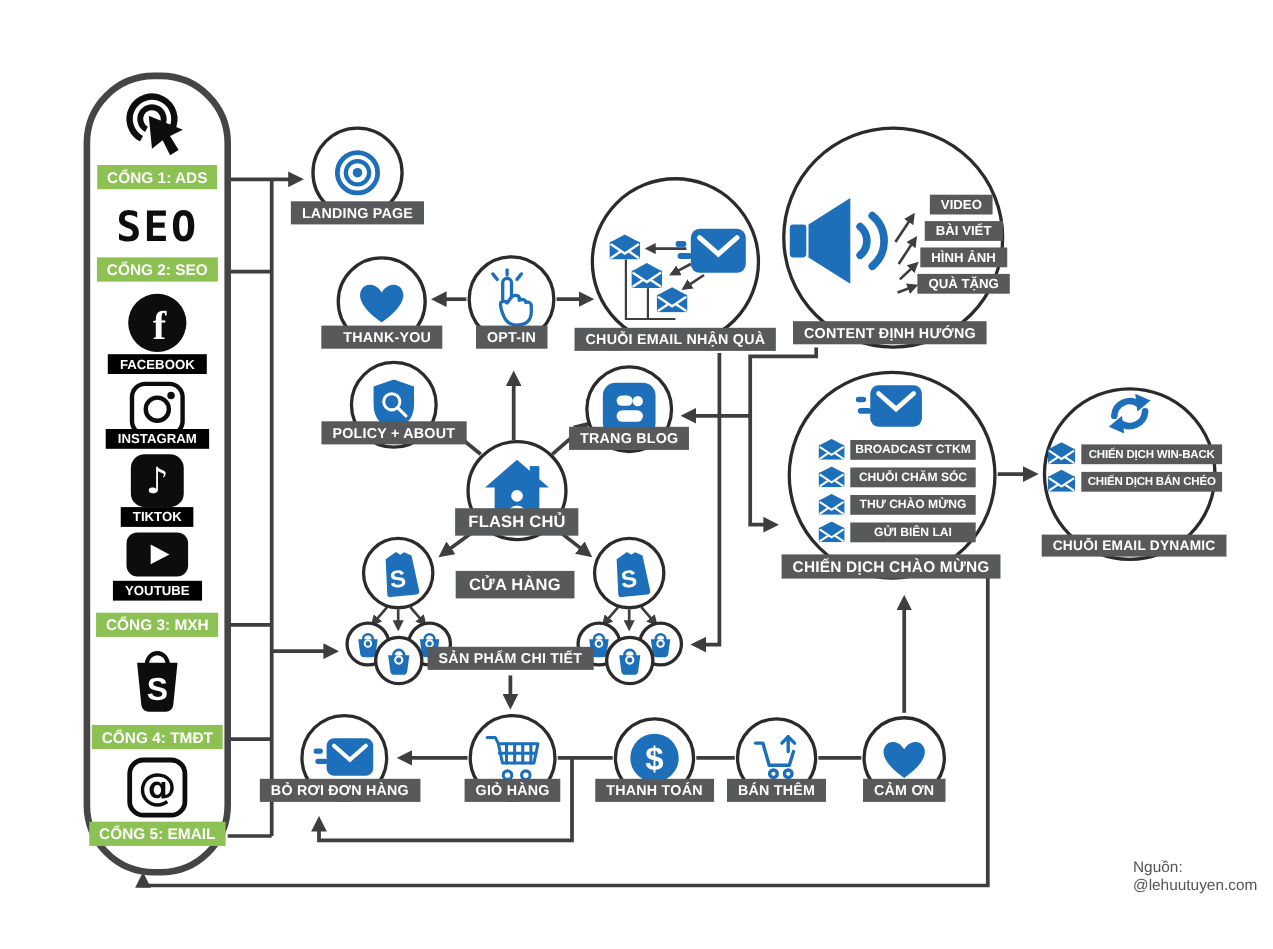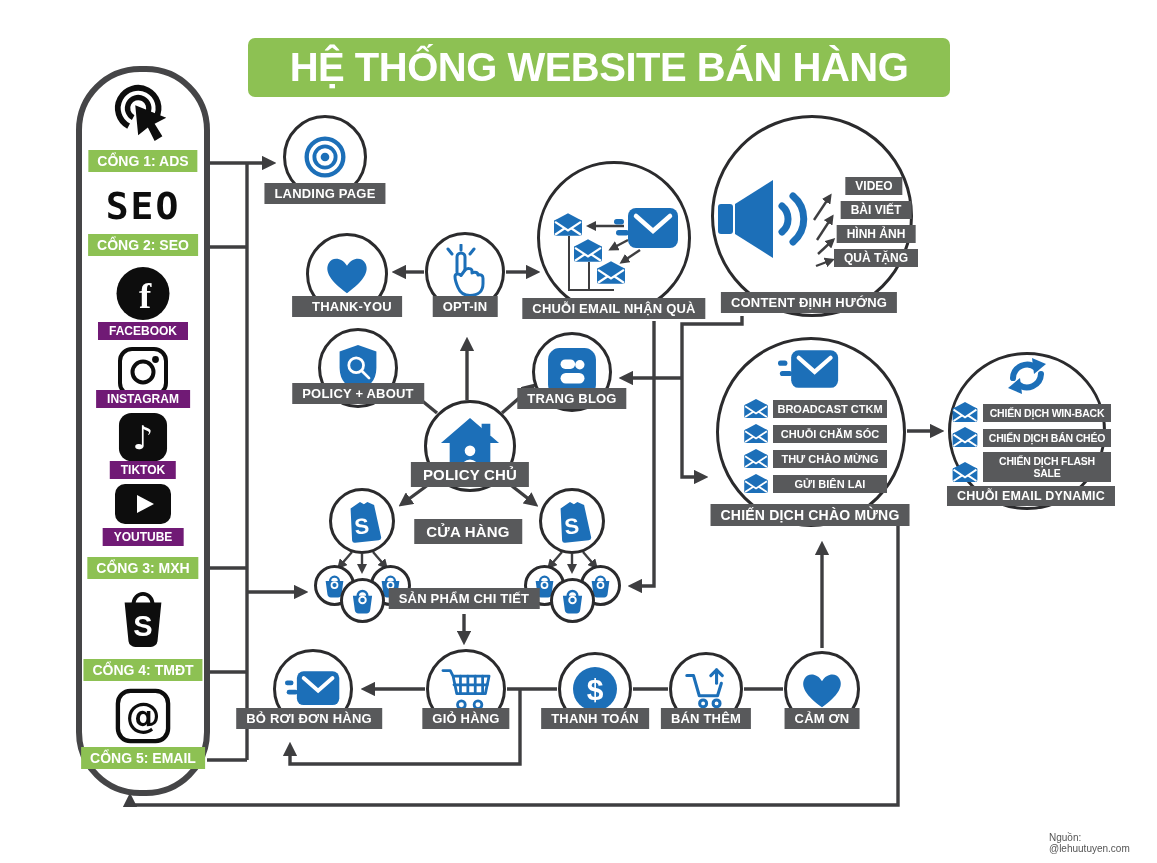--- a/index.html
+++ b/index.html
@@ -9,37 +9,37 @@
   
   .title{position:absolute;left:248px;top:38px;width:702px;height:59px;background:#8dc153;
          border-radius:7px;color:#fff;font-size:40px;font-weight:bold;display:flex;
          align-items:center;justify-content:center;letter-spacing:-.5px;z-index:5;}
   
   .sidebar{position:absolute;left:76px;top:66px;width:122px;height:718px;border:6px solid #454547;
            border-radius:64px;background:#fff;z-index:5;}
   .sb-item{position:absolute;left:143px;transform:translateX(-50%);z-index:6;display:flex;justify-content:center;}
   .gtag{position:absolute;left:143px;transform:translateX(-50%);background:#8dc153;color:#fff;
         font-weight:bold;font-size:14px;padding:3px 9px;white-space:nowrap;z-index:7;}
-  .chtag{position:absolute;left:143px;transform:translateX(-50%);background:#701a75;color:#fff;
+  .chtag{position:absolute;left:143px;transform:translateX(-50%);background:#000000;color:#fff;
         font-weight:bold;font-size:12px;padding:2px 11px;white-space:nowrap;z-index:7;}
   .seo-big{font-weight:900;font-size:38px;letter-spacing:2px;color:#0d0d0d;font-family:"DejaVu Sans Mono","Liberation Sans",monospace;}
   
   .circle{position:absolute;background:#fff;border:3px solid #2b2b2d;border-radius:50%;
           display:flex;align-items:center;justify-content:center;box-sizing:border-box;z-index:2;}
   .bigcircle{z-index:1;}
   .glabel{position:absolute;transform:translateX(-50%);background:#58595b;color:#fff;font-weight:bold;
           font-size:13px;padding:3px 10px;white-space:nowrap;z-index:4;letter-spacing:.2px;}
   .glabel.lg{font-size:15px;padding:4px 12px;}
   .mini{position:absolute;transform:translateX(-50%);background:#58595b;color:#fff;font-weight:bold;
         font-size:12px;padding:2px 10px;white-space:nowrap;z-index:3;}
   .rowitem{position:absolute;display:flex;align-items:flex-end;gap:5px;z-index:3;}
   .rowlabel{background:#58595b;color:#fff;font-weight:bold;text-align:center;padding:3px 2px;}
   .rowlabel.w1{width:110px;font-size:11px;}
   .rowlabel.w2{width:124px;font-size:10.5px;letter-spacing:-.2px;}
-  .source{position:absolute;left:1030px;top:832px;font-size:10px;color:#555;z-index:5;margin-left:19px;}
+  .source{position:absolute;left:1030px;top:780px;font-size:14px;color:#555;z-index:5;}
   svg{display:block;}
   #wires{position:absolute;left:0;top:0;z-index:2;pointer-events:none;}
 </style>
 </head>
 <body>
 
 <div class="stage">
 
   <svg id="wires" width="1157" height="863" viewBox="0 0 1157 863">
     <defs>
@@ -89,21 +89,20 @@
       <path d="M624,226 H589" marker-end="url(#ah)"></path>
       <path d="M628,240 L611,249" marker-end="url(#ah)"></path>
       <path d="M640,250 L622,262" marker-end="url(#ah)"></path>
     </g>
     <g stroke="#3e3e40" stroke-width="2" fill="none">
       <path d="M569,236 V290 H614"></path>
       <path d="M589,262 V290"></path>
     </g>
   </svg>
 
-  <div class="title">HỆ THỐNG WEBSITE BÁN HÀNG</div>
 
   <div class="sidebar"></div>
 
   <div class="sb-item" style="top:82px;">
     <svg width="62" height="62" viewBox="0 0 64 64">
       <circle cx="27" cy="27" r="21" fill="none" stroke="#0d0d0d" stroke-width="6" stroke-dasharray="100 32" transform="rotate(118 27 27)"></circle>
       <circle cx="27" cy="27" r="11" fill="none" stroke="#0d0d0d" stroke-width="5.5" stroke-dasharray="52 18" transform="rotate(118 27 27)"></circle>
       <polygon points="24,24 56,37 44,43 52,56 44,61 37,47 27,55" fill="#0d0d0d"></polygon>
     </svg>
   </div>
@@ -263,21 +262,21 @@
   <div class="glabel" style="left:572px;top:388px;">TRANG BLOG</div>
 
   <div class="circle" style="left:424px;top:400px;width:92px;height:92px;">
     <svg width="68" height="60" viewBox="0 0 68 62">
       <rect x="46" y="8" width="9" height="12" fill="#1c6fb8"></rect>
       <path d="M34,2 L4,28 h9 v30 h42 V28 h9 Z" fill="#1c6fb8"></path>
       <circle cx="34" cy="36" r="5.5" fill="#fff"></circle>
       <path d="M25,54 a9,9 0 0 1 18,0 z" fill="#fff"></path>
     </svg>
   </div>
-  <div class="glabel lg" style="left:470px;top:462px;">POLICY CHỦ</div>
+  <div class="glabel lg" style="left:470px;top:462px;">FLASH CHỦ</div>
 
   <div class="circle" style="left:329px;top:488px;width:66px;height:66px;">
     <svg width="42" height="48" viewBox="0 0 46 52" style="transform:rotate(-6deg);">
       <path d="M12,11 L23,5 l4,3 4,-2 7,4 4,36 a3,3 0 0 1 -3,3 H13 a3,3 0 0 1 -3,-3 Z" fill="#1c6fb8"></path>
       <text x="22" y="40" text-anchor="middle" font-size="24" font-weight="bold" fill="#fff" font-family="Liberation Sans, sans-serif">S</text>
     </svg>
   </div>
   <div class="glabel lg" style="left:468px;top:519px;">CỬA HÀNG</div>
   <div class="circle" style="left:539px;top:488px;width:66px;height:66px;">
     <svg width="42" height="48" viewBox="0 0 46 52" style="transform:rotate(-6deg);">
@@ -452,26 +451,17 @@
   </div>
   <div class="rowitem" style="left:952px;top:427px;">
     <svg width="26" height="20" viewBox="0 0 26 21">
         <polygon points="0,7 13,0 26,7 13,14" fill="#1c6fb8"></polygon>
         <rect x="0" y="6" width="26" height="15" rx="2" fill="#1c6fb8"></rect>
         <path d="M1,8 L13,16 L25,8" stroke="#fff" stroke-width="2" fill="none"></path>
         <path d="M1,20 L10,14 M25,20 L16,14" stroke="#fff" stroke-width="2" fill="none"></path>
       </svg>
     <span class="rowlabel w2">CHIẾN DỊCH BÁN CHÉO</span>
   </div>
-  <div class="rowitem" style="left:952px;top:452px;">
-    <svg width="26" height="20" viewBox="0 0 26 21">
-        <polygon points="0,7 13,0 26,7 13,14" fill="#1c6fb8"></polygon>
-        <rect x="0" y="6" width="26" height="15" rx="2" fill="#1c6fb8"></rect>
-        <path d="M1,8 L13,16 L25,8" stroke="#fff" stroke-width="2" fill="none"></path>
-        <path d="M1,20 L10,14 M25,20 L16,14" stroke="#fff" stroke-width="2" fill="none"></path>
-      </svg>
-    <span class="rowlabel w2">CHIẾN DỊCH FLASH SALE</span>
-  </div>
   <div class="glabel" style="left:1031px;top:486px;font-size:12.5px;">CHUỖI EMAIL DYNAMIC</div>
 
   <div class="source">Nguồn: @lehuutuyen.com</div>
 
 </div>
 
 </body></html>

